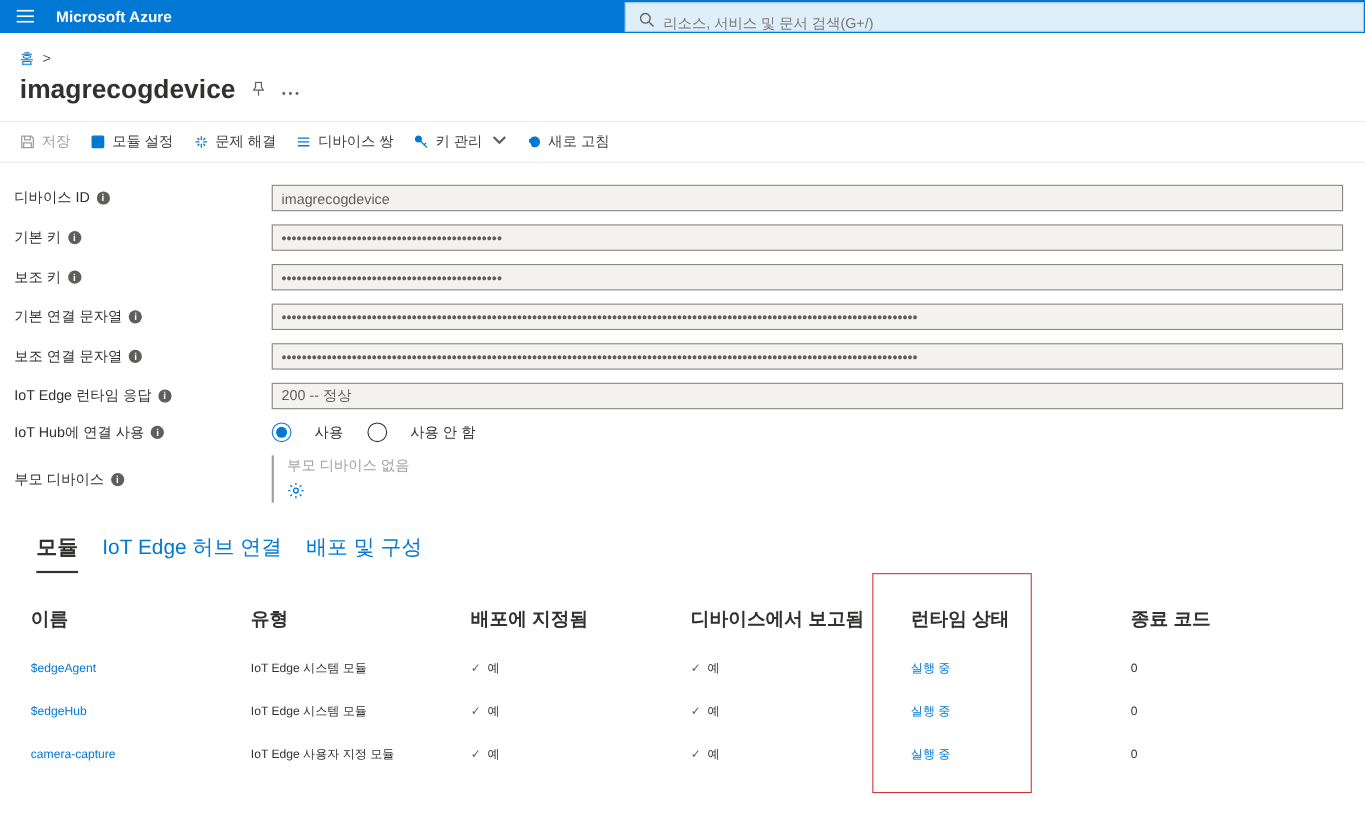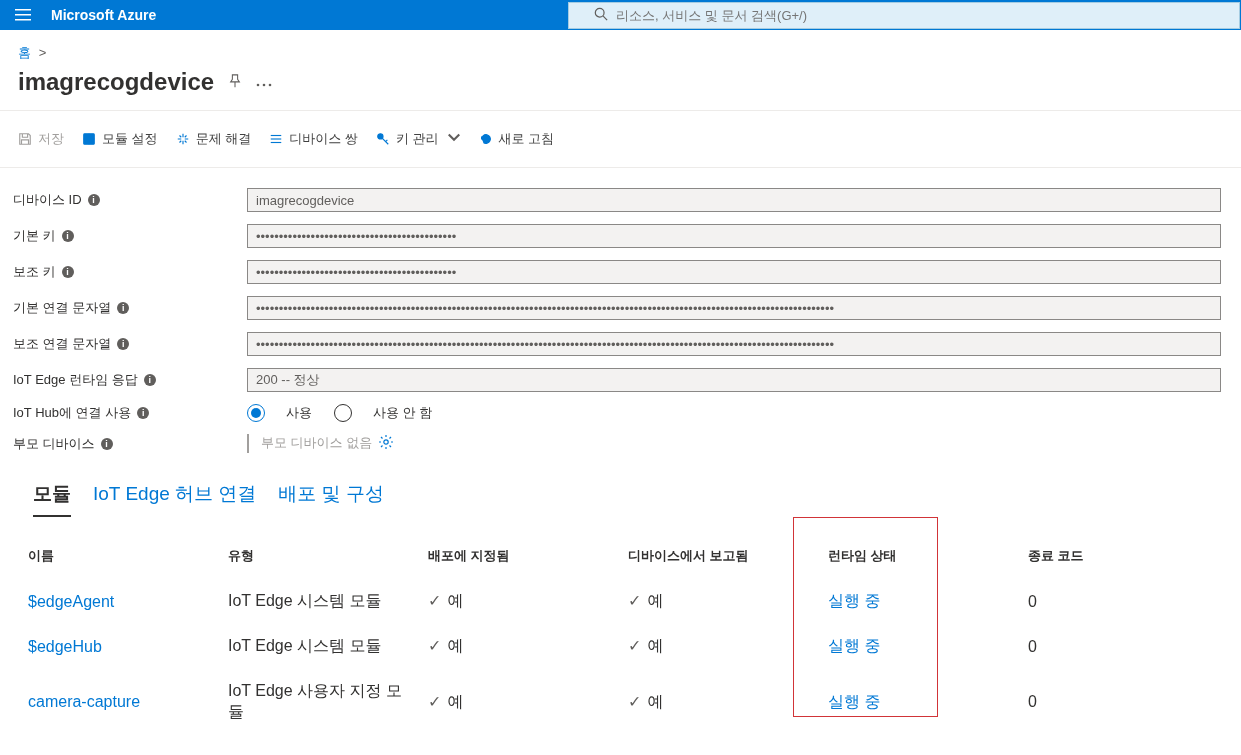--- a/index.html
+++ b/index.html
@@ -32,22 +32,22 @@
   padding-left: 6px;
 }
 .searchbar {
   margin-left: auto;
   flex: 0 0 672px;
   margin-right: 1px;
   height: 27px;
   background: #dfeff9;
   border: 1px solid #a5cce2;
   display: flex;
-  align-items: center;
-  padding: 0 25px;
+  align-items: flex-end;
+  padding: 0 12px;
   color: #605e5c;
 }
 .searchbar .sicon { margin-right: 8px; color: #605e5c; }
 .searchbar input {
   border: none;
   background: transparent;
   outline: none;
   flex: 1;
   font-size: 13px;
   color: #605e5c;
@@ -71,21 +71,21 @@
 .pin-icon, .more-icon {
   margin-left: 14px;
   color: #605e5c;
   cursor: pointer;
 }
 .toolbar {
   display: flex;
   align-items: center;
   border-top: 1px solid #edebe9;
   border-bottom: 1px solid #edebe9;
-  padding: 14px 10px;
+  padding: 4px 10px;
   gap: 2px;
 }
 .tbtn {
   display: flex;
   align-items: center;
   padding: 5px 8px;
   font-size: 13px;
   cursor: pointer;
   color: #404040;
   gap: 6px;
@@ -145,21 +145,21 @@
 .radio-outer.selected { border: 1px solid #0078d4; }
 .radio-inner {
   width: 10px; height: 10px;
   border-radius: 50%;
   background: #0078d4;
 }
 .parent-block {
   border-left: 2px solid #a19f9d;
   padding-left: 12px;
   display: flex;
-  flex-direction: row;
+  flex-direction: column;
   gap: 6px;
 }
 .parent-none { color: #a19f9d; font-size: 13px; }
 .gear { color: #0078d4; cursor: pointer; }
 .tabs {
   display: flex;
   gap: 22px;
   margin-top: 28px;
   padding: 0 20px;
 }
@@ -172,27 +172,27 @@
 .tab.active {
   color: #323130;
   font-weight: 600;
   border-bottom: 2px solid #323130;
 }
 .table-wrap { padding: 20px 20px 20px 20px; }
 table { width: 100%; border-collapse: collapse; }
 th {
   text-align: left;
   font-weight: 600;
-  font-size: 13px;
+  font-size: 17px;
   padding: 10px 8px 14px 8px;
   color: #323130;
 }
 td {
   padding: 12px 8px;
-  font-size: 16px;
+  font-size: 11px;
   color: #323130;
 }
 td a, .link { color: #0078d4; text-decoration: none; cursor: pointer; }
 .check { color: #605e5c; margin-right: 6px; }
 .hlcol {
   border: 1.5px solid #d13438;
   position: absolute;
 }
 .hlwrap { position: relative; }
 </style>

